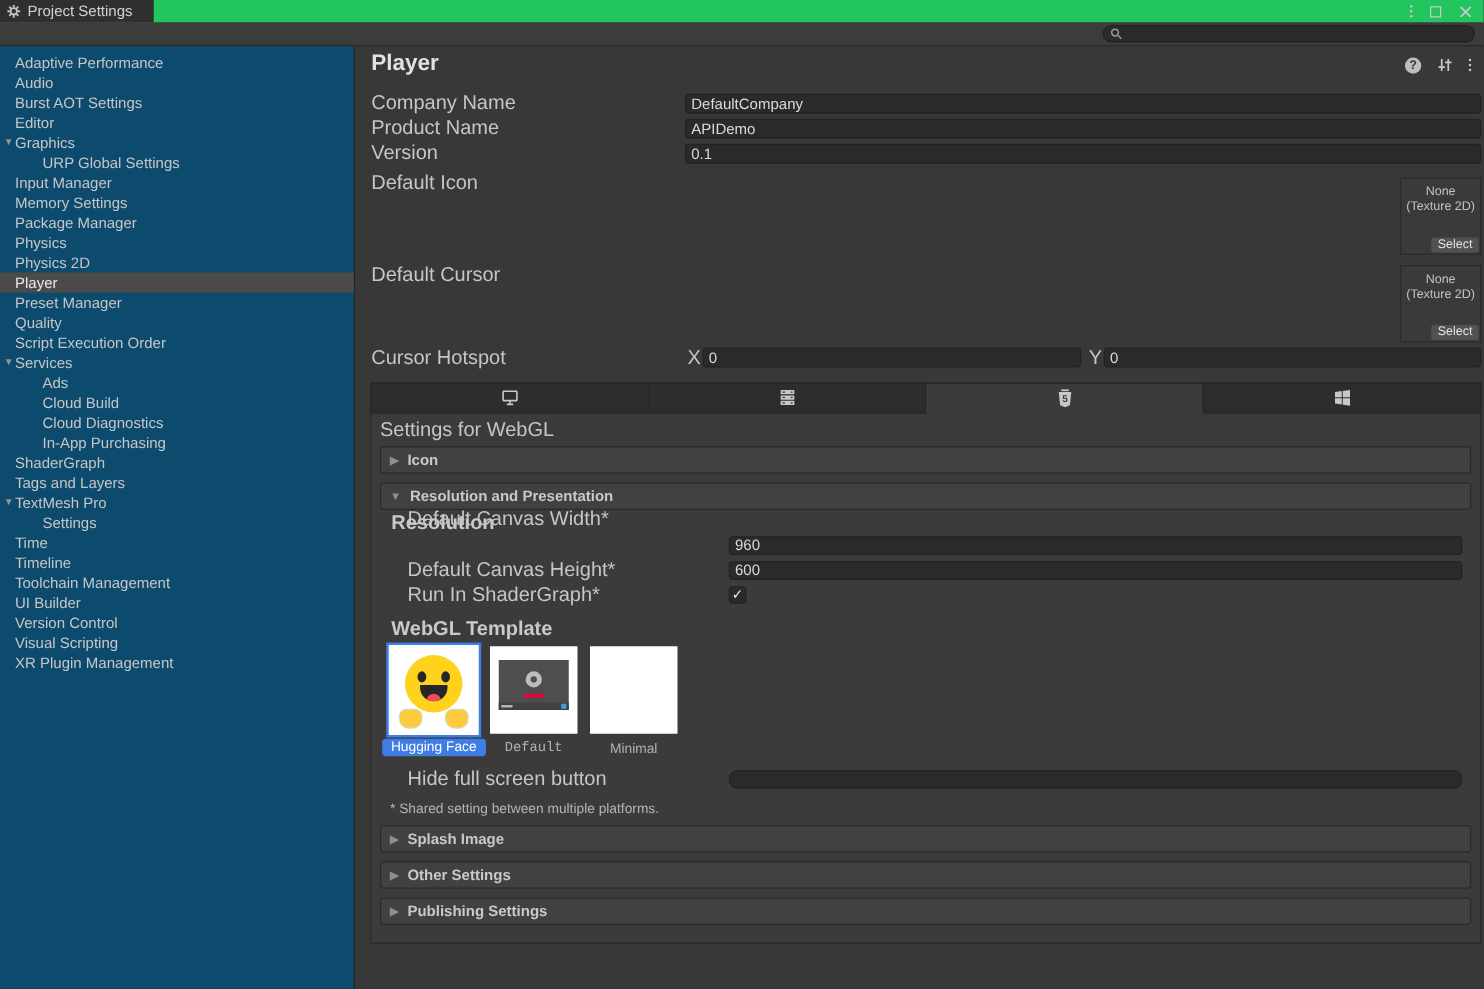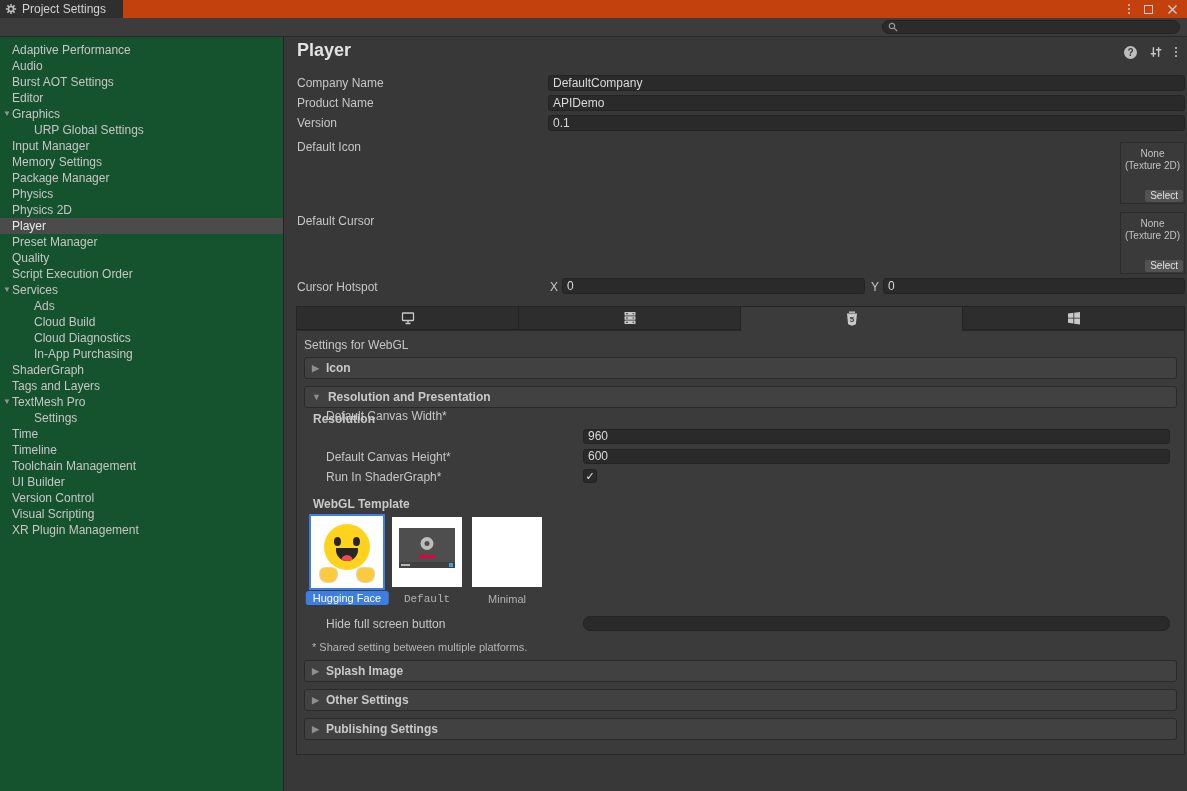--- a/index.html
+++ b/index.html
@@ -4,47 +4,47 @@
 <style>
   * { margin:0; padding:0; box-sizing:border-box; }
   html,body { width:1187px; height:791px; }
   body {
     position:relative; overflow:hidden;
     background:#383838;
     font-family:"Liberation Sans", sans-serif;
     font-size:12px; color:#c6c6c6;
   }
   
-  .titlebar { position:absolute; left:0; top:0; width:100%; height:18px; background:#c2410c; }
+  .titlebar { position:absolute; left:0; top:0; width:100%; height:18px; background:#22c55e; }
   .window-tab { position:absolute; left:0; top:0; width:123px; height:18px; background:#2f2f2f;
     display:flex; align-items:center; gap:5px; padding-left:5px; color:#d2d2d2; }
   .win-controls { position:absolute; right:9px; top:0; height:18px; display:flex; align-items:center; gap:14px; }
   .kebab { display:flex; flex-direction:column; gap:2px; align-items:center; cursor:pointer; }
   .kebab i { width:2px; height:2px; border-radius:50%; background:#c8c8c8; display:block; }
   .maxbox { width:9px; height:9px; border:1.5px solid #c8c8c8; }
   
   .toolbar { position:absolute; left:0; top:18px; width:100%; height:19px; background:#3c3c3c; border-bottom:1px solid #292929; }
   .search { position:absolute; right:7px; top:2px; width:298px; height:14px; background:#2b2b2b;
     border:1px solid #222; border-radius:8px; display:flex; align-items:center; padding-left:5px; gap:3px; }
   .search input { background:transparent; border:none; outline:none; color:#ddd; font-size:11px; width:270px;
     font-family:"Liberation Sans", sans-serif; }
   
-  .sidebar { position:absolute; left:0; top:37px; width:284px; height:754px; background:#14532d; border-right:1px solid #242424; }
+  .sidebar { position:absolute; left:0; top:37px; width:284px; height:754px; background:#0c4a6e; border-right:1px solid #242424; }
   .side-item { position:relative; height:16px; display:flex; align-items:center; cursor:default; color:#c6c6c6; }
   .side-item.selected { background:#4b4b4b; color:#e9e9e9; }
   .side-item .fold-arrow { position:absolute; left:3px; top:4px; font-size:8px; color:#949494; line-height:8px; }
   .side-item .lab.lvl0 { padding-left:12px; }
   .side-item .lab.lvl1 { padding-left:34px; }
   
   .page-title { position:absolute; left:297px; top:40px; font-size:18px; font-weight:bold; color:#e2e2e2; }
   .hdr-icons { position:absolute; right:10px; top:45px; display:flex; align-items:center; gap:12px; }
   .help-circle { width:13px; height:13px; border-radius:50%; background:#bdbdbd; color:#383838;
     font-size:10px; font-weight:bold; text-align:center; line-height:13px; }
   
-  .lbl { position:absolute; font-size:12px; color:#c6c6c6; line-height:16px; white-space:nowrap; }
+  .lbl { position:absolute; font-size:16px; color:#c6c6c6; line-height:16px; white-space:nowrap; }
   .lbl.bold { font-weight:bold; color:#c9c9c9; }
   .fld { position:absolute; background:#2a2a2a; border:1px solid #232323; border-radius:3px;
     font-size:12px; color:#dadada; padding:0 4px; overflow:hidden; white-space:nowrap; }
   
   .well { position:absolute; left:1120px; width:65px; height:62px; background:#3a3a3a; border:1px solid #2b2b2b;
     text-align:center; font-size:10px; color:#c2c2c2; line-height:12px; padding-top:5px; }
   .select-btn { position:absolute; right:1px; bottom:1px; background:#525252; border-radius:2px;
     font-size:10px; color:#e2e2e2; padding:0 5px; line-height:12px; }
   
   .tabs { position:absolute; left:296px; top:306px; width:889px; height:24px; display:flex; }

